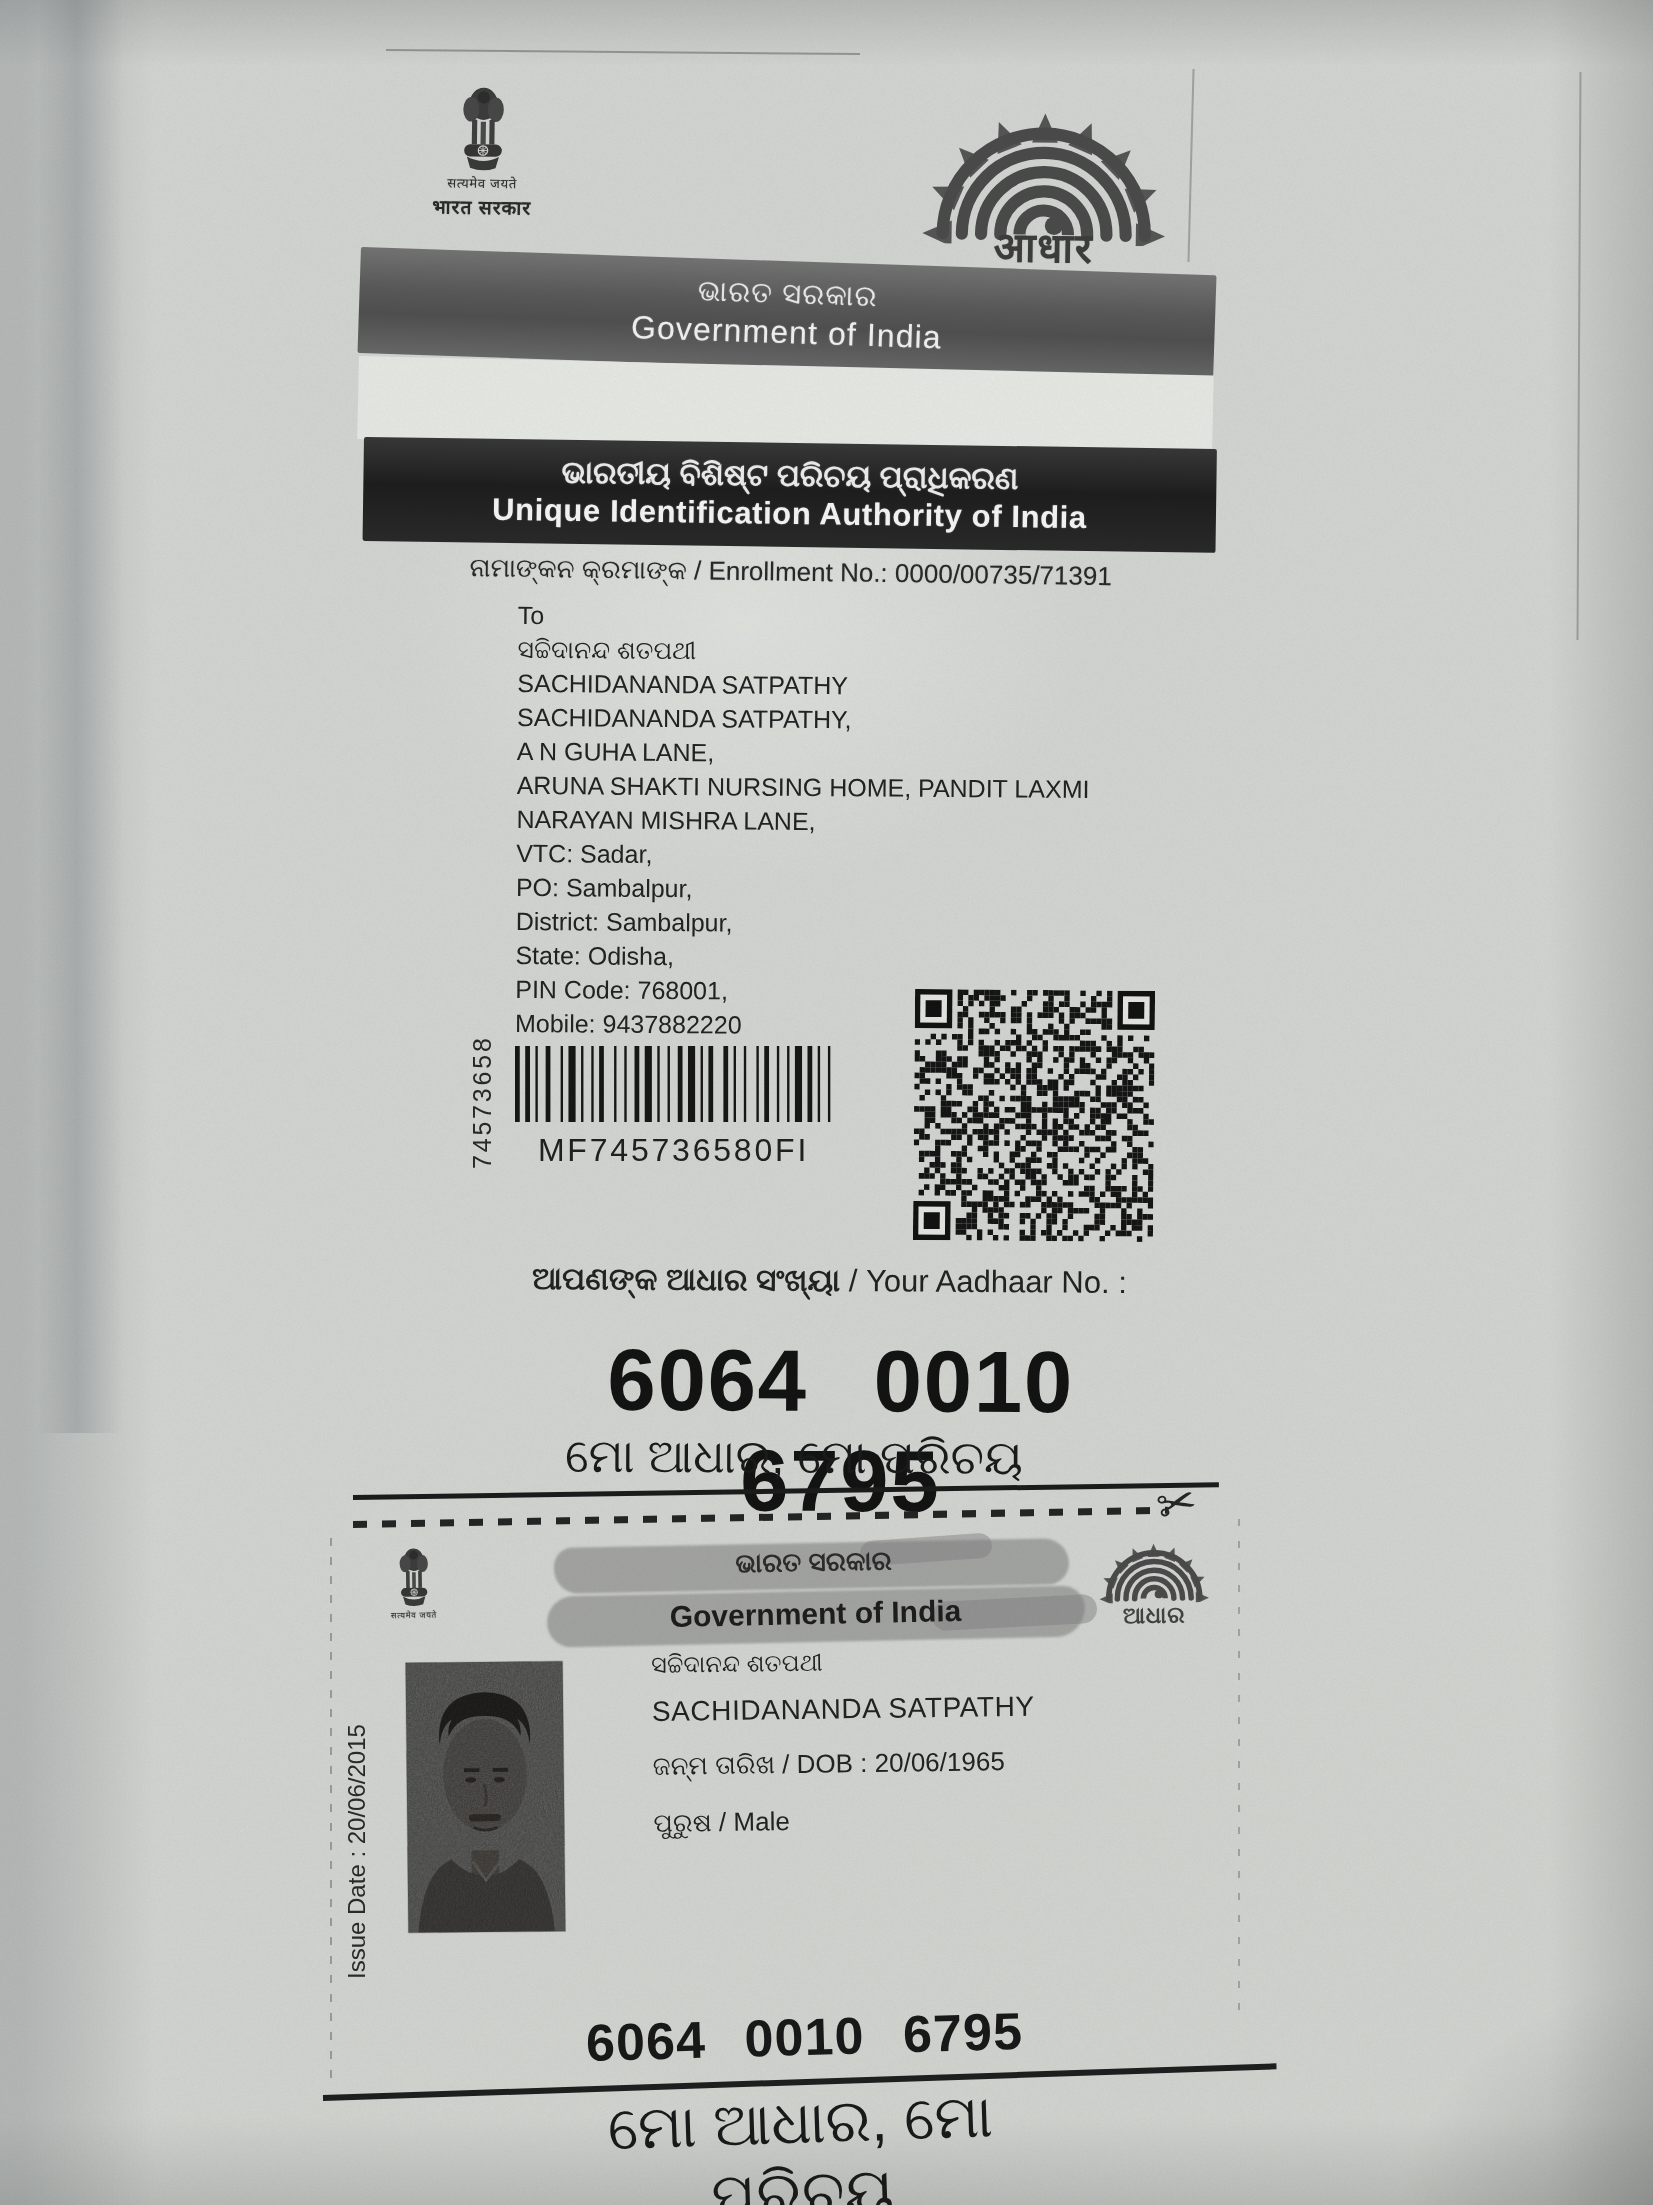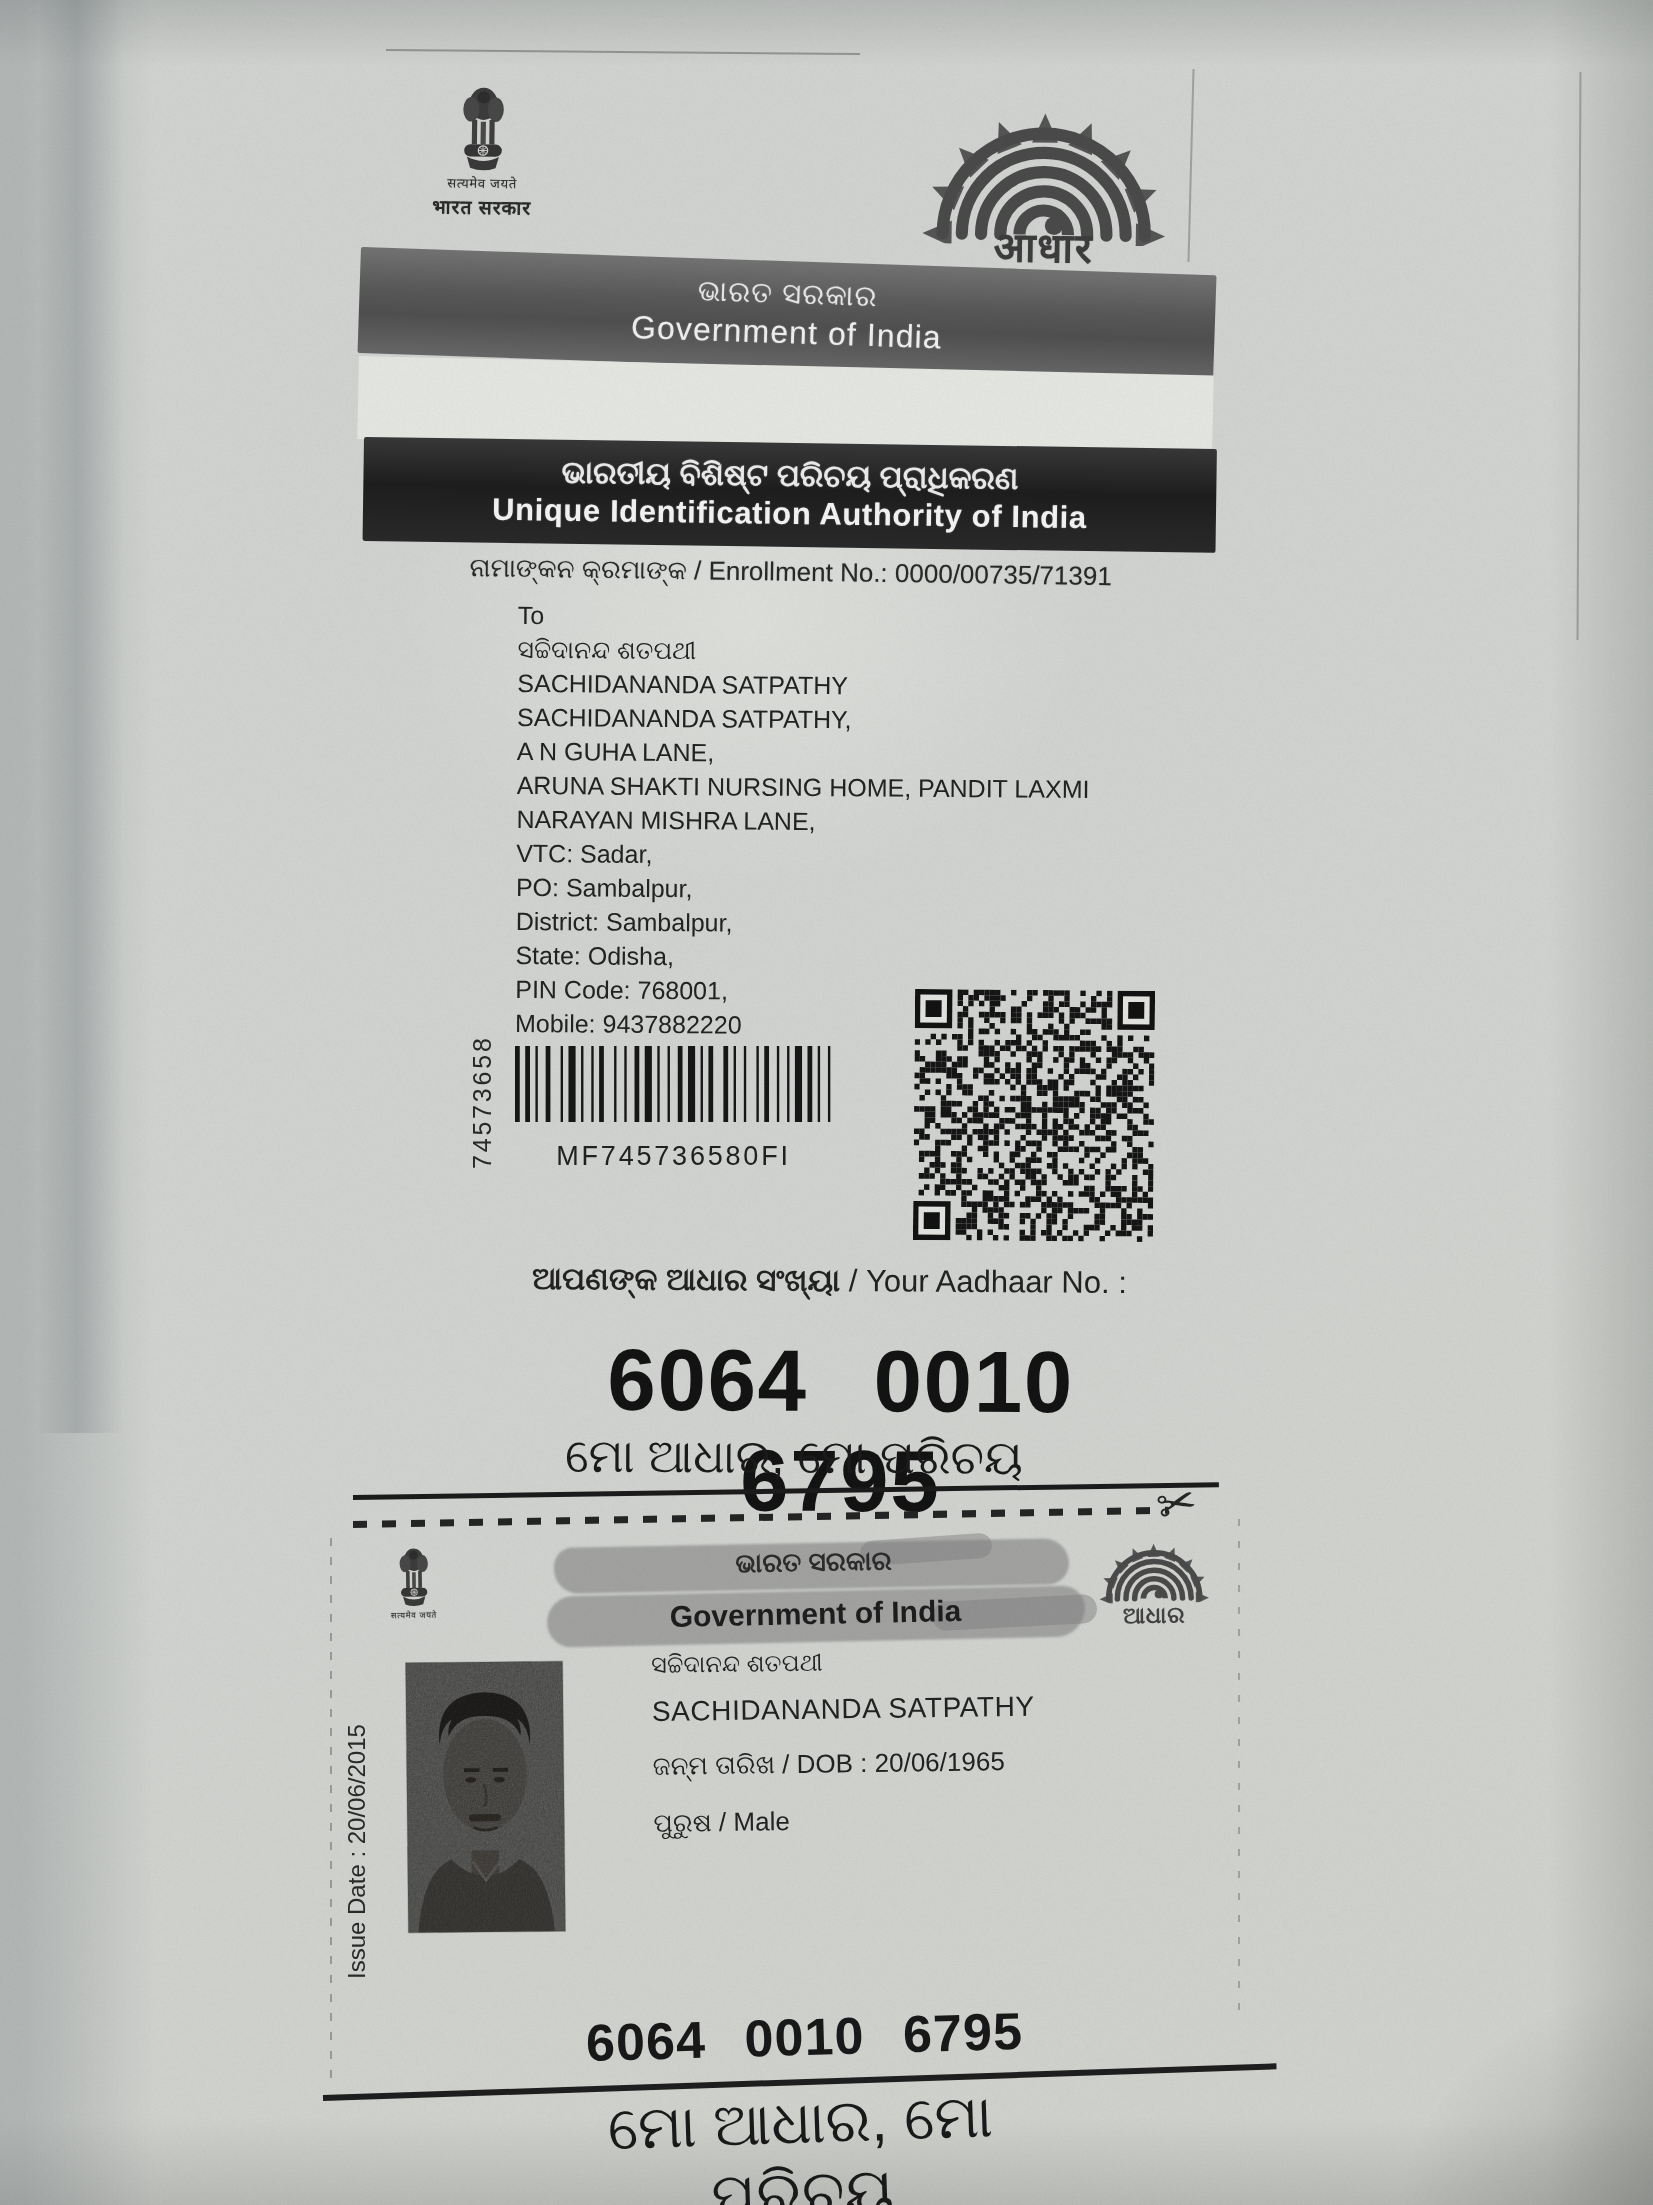--- a/index.html
+++ b/index.html
@@ -55,21 +55,21 @@
 
   
   .addr{left:518px;top:598px;font-size:25px;line-height:34px;color:#242424;transform:rotate(0.4deg);transform-origin:left top;}
   .addr div{white-space:nowrap;}
 
   .vert{writing-mode:vertical-rl;transform:rotate(180deg);}
   .refnum{left:468px;top:926px;height:243px;font-size:25px;letter-spacing:2.8px;color:#2a2a2a;}
 
   .barcode{left:515px;top:1046px;width:317px;}
   .barcode svg{display:block;width:317px;height:76px;}
-  .barcode-label{font-size:27px;letter-spacing:2.8px;color:#222;margin-top:19px;text-align:center;}
+  .barcode-label{font-size:32px;letter-spacing:2.8px;color:#222;margin-top:10px;text-align:center;}
 
   .qr{left:914px;top:990px;width:240px;height:251px;transform:rotate(0.5deg);}
   .qr svg{width:240px;height:251px;}
 
   .aad-label{left:471px;top:1263px;width:717px;font-size:31px;color:#242424;transform:rotate(0.4deg);}
   .aad-label .od{font-weight:700;}
   .aad-number{left:496px;top:1331px;width:689px;font-size:87px;font-weight:700;letter-spacing:1.7px;word-spacing:40px;color:#141414;transform:rotate(0.3deg);}
   .slogan{left:524px;top:1429px;width:540px;font-size:47px;color:#1c1c1c;transform:rotate(0.25deg);}
 
   .cut-solid{left:353px;top:1495px;width:866px;height:5px;background:#1d1d1d;transform:rotate(-0.85deg);transform-origin:left center;}

